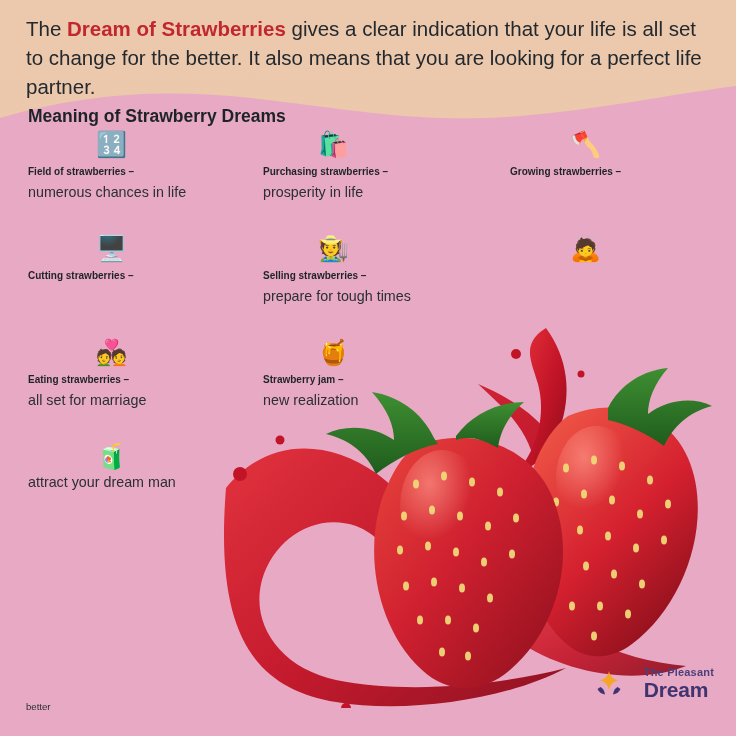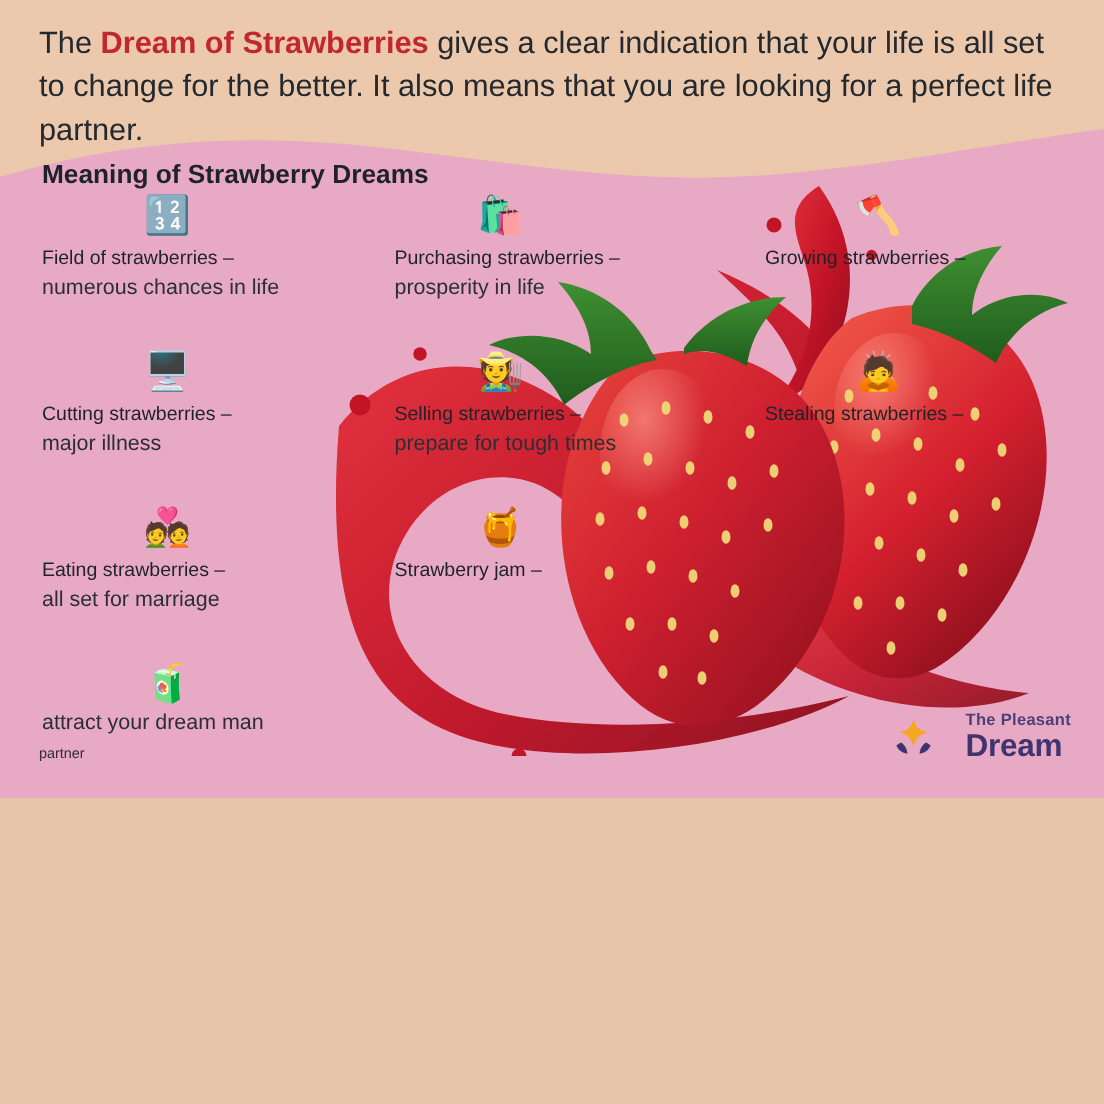--- a/index.html
+++ b/index.html
@@ -9,21 +9,21 @@
   body {
     width: 736px;
     height: 736px;
     overflow: hidden;
     font-family: "Liberation Sans", sans-serif;
     background: #e8c4a8;
   }
   .poster {
     position: relative;
     width: 736px;
-    height: 532px;
+    height: 736px;
     background: linear-gradient(180deg, #ecc9ad 0%, #e9c3a6 100%);
     overflow: hidden;
   }
 
   
   .header {
     position: absolute;
     left: 0; top: 0;
     width: 736px;
     height: 110px;
@@ -82,22 +82,22 @@
     box-sizing: border-box;
   }
   .item .icon {
     font-size: 25px;
     line-height: 28px;
     height: 30px;
     display: block;
     filter: saturate(1.05);
   }
   .item .title {
-    font-size: 13px;
-    font-weight: normal;
+    font-size: 10px;
+    font-weight: bold;
     color: #1d2328;
     line-height: 20px;
     margin-top: 2px;
   }
   .item .desc {
     font-size: 14.3px;
     color: #2a2f34;
     line-height: 19px;
     margin-top: 1px;
   }
@@ -132,21 +132,21 @@
     left: 26px;
     bottom: 22px;
     font-size: 9.6px;
     color: #2a2f34;
     line-height: 14px;
   }
 
   .logo {
     position: absolute;
     right: 22px;
-    bottom: 24px;
+    bottom: 36px;
     display: flex;
     align-items: center;
     gap: 20px;
   }
   .logo-mark {
     width: 30px;
     height: 30px;
     position: relative;
     flex: none;
   }
@@ -324,64 +324,63 @@
           <span class="icon">🪓</span>
         </div>
         <div class="title">Growing strawberries –</div>
       </div>
 
       <div class="item col1 row2">
         <div class="icon-row icon-indent-1">
           <span class="icon">🖥️</span>
         </div>
         <div class="title">Cutting strawberries –</div>
-        <div class="desc">major illness</div>
       </div>
 
       <div class="item col2 row2">
         <div class="icon-row icon-indent-2">
           <span class="icon">🧑‍🌾</span>
         </div>
         <div class="title">Selling strawberries –</div>
         <div class="desc">prepare for tough times</div>
       </div>
 
       <div class="item col3 row2">
         <div class="icon-row icon-indent-3">
           <span class="icon">🙇</span>
         </div>
-        <div class="title">Stealing strawberries –</div>
       </div>
 
       <div class="item col1 row3">
         <div class="icon-row icon-indent-1">
           <span class="icon">💑</span>
         </div>
         <div class="title">Eating strawberries –</div>
         <div class="desc">all set for marriage</div>
       </div>
 
       <div class="item col2 row3">
         <div class="icon-row icon-indent-2">
           <span class="icon">🍯</span>
         </div>
         <div class="title">Strawberry jam –</div>
+        <div class="desc">new realization</div>
       </div>
 
       <div class="item col1 row4">
         <div class="icon-row icon-indent-1">
           <span class="icon">🧃</span>
         </div>
         <div class="desc">attract your dream man</div>
       </div>
 
     </div>
   </div>
 
-  <div class="footer-credit">partner</div>
+  <div class="footer-credit">better</div>
 
   <div class="logo">
     <span class="logo-mark">
       <svg width="30" height="30" viewBox="0 0 30 30" xmlns="http://www.w3.org/2000/svg">
         <path d="M15 2 C16.4 8.2 19 10 24.5 11.2 C19 12.6 16.4 15.2 15 21 C13.6 15.2 11 12.6 5.5 11.2 C11 10 13.6 8.2 15 2 Z" fill="#f5a623"></path>
         <path d="M6.5 18 C9 19.4 10.5 21.6 11 25.5 C7.2 25 5 23 3.5 20 Z" fill="#3f3470"></path>
         <path d="M23.5 18 C21 19.4 19.5 21.6 19 25.5 C22.8 25 25 23 26.5 20 Z" fill="#3f3470"></path>
       </svg>
     </span>
     <span class="logo-text">

